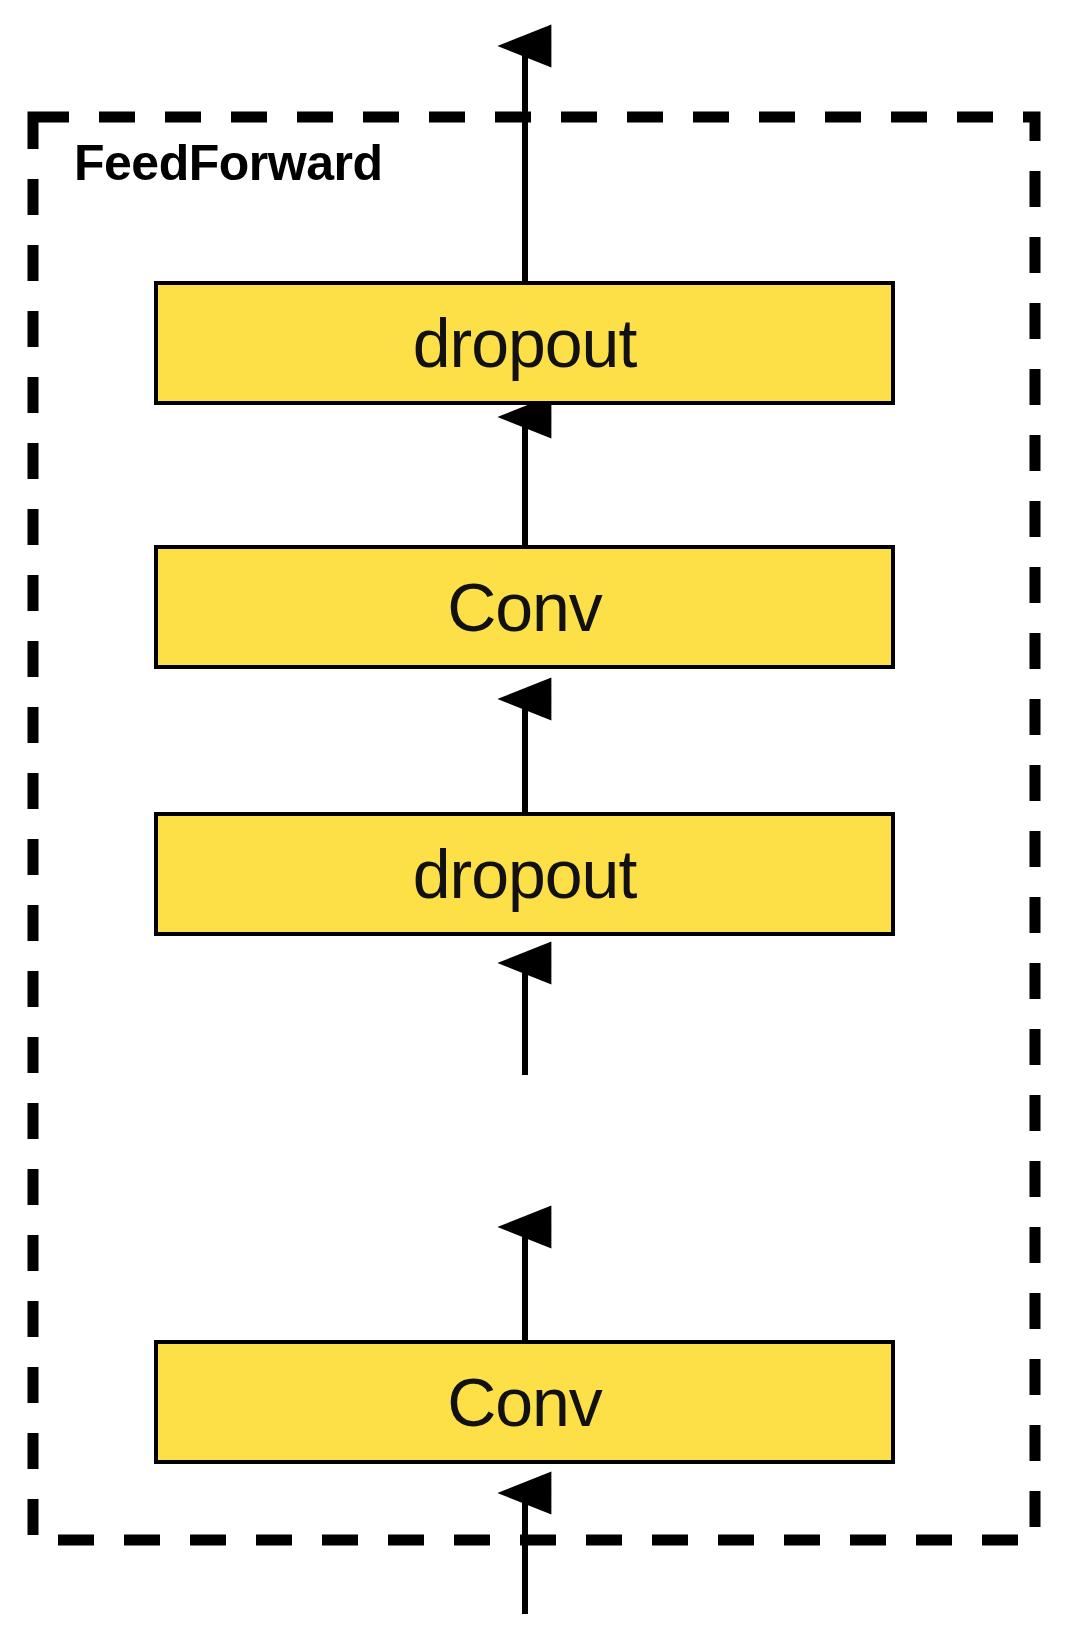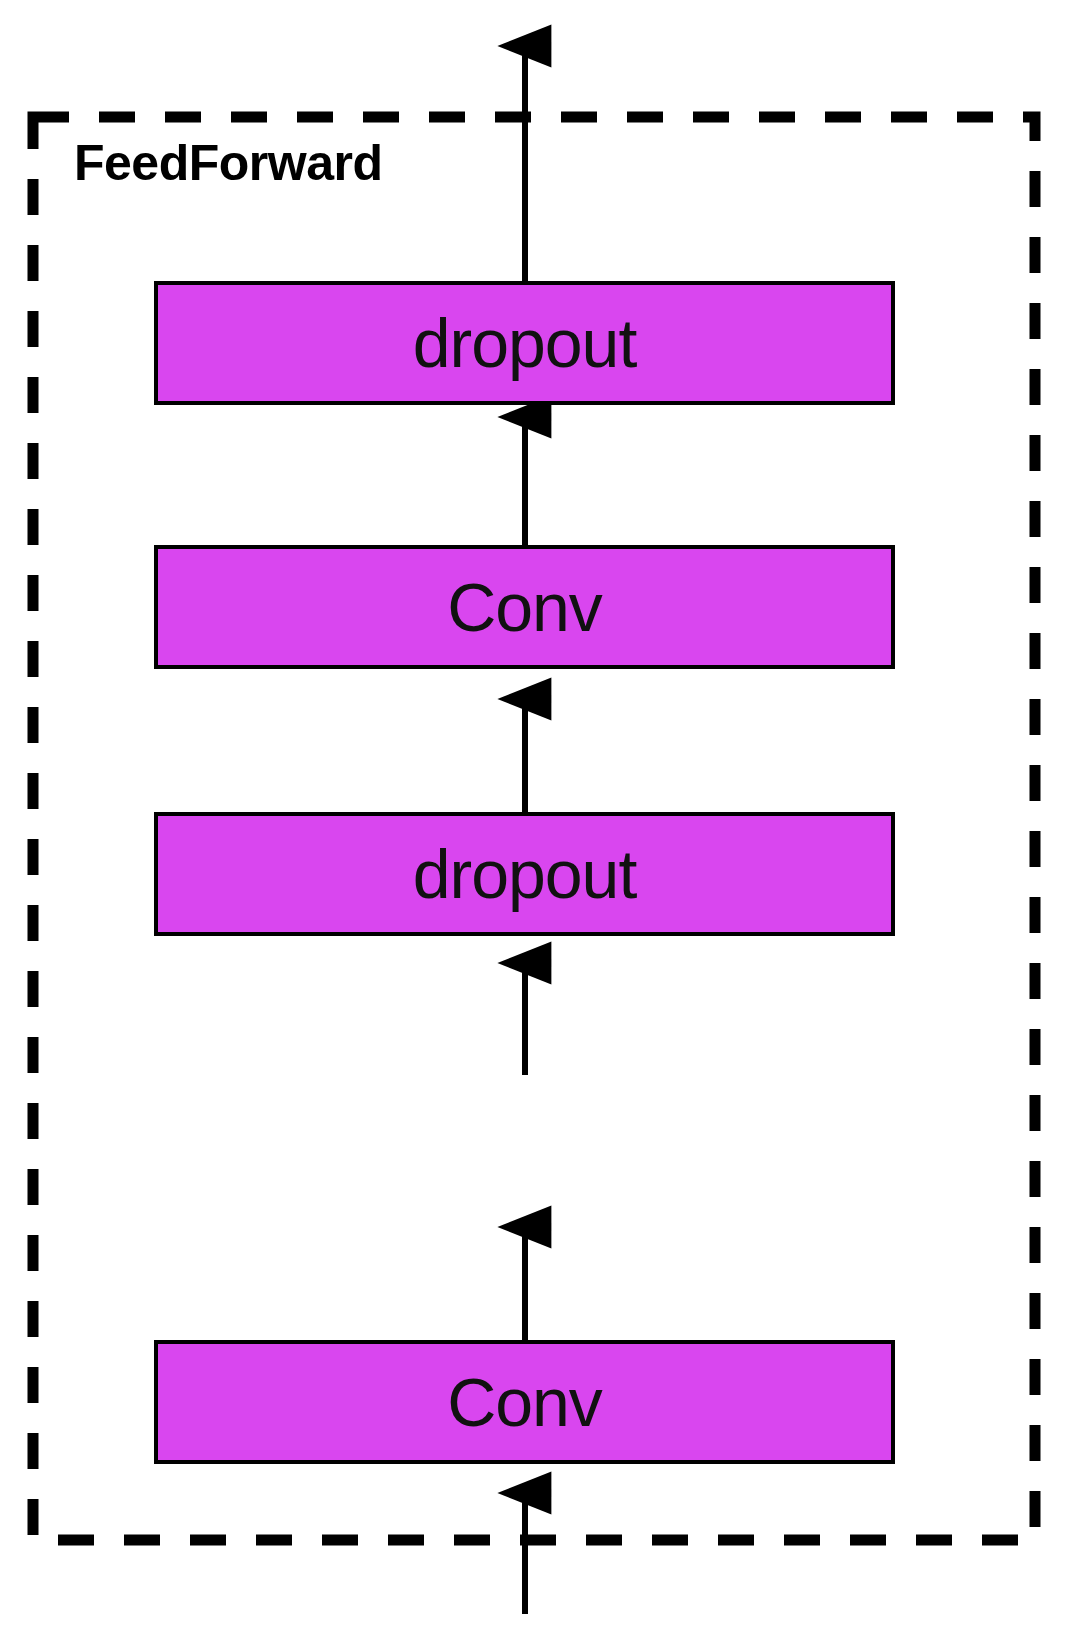--- a/index.html
+++ b/index.html
@@ -38,21 +38,21 @@
     line-height: 1;
     white-space: nowrap;
   }
   .node-box {
     position: absolute;
     left: 154px;
     width: 741px;
     height: 124px;
     box-sizing: border-box;
     border: 4px solid #000000;
-    background: #d946ef;
+    background: #fde047;
     display: flex;
     align-items: center;
     justify-content: center;
   }
   .node-label {
     font-family: "Liberation Sans", sans-serif;
     font-size: 68px;
     font-weight: normal;
     color: #111111;
     line-height: 1;

